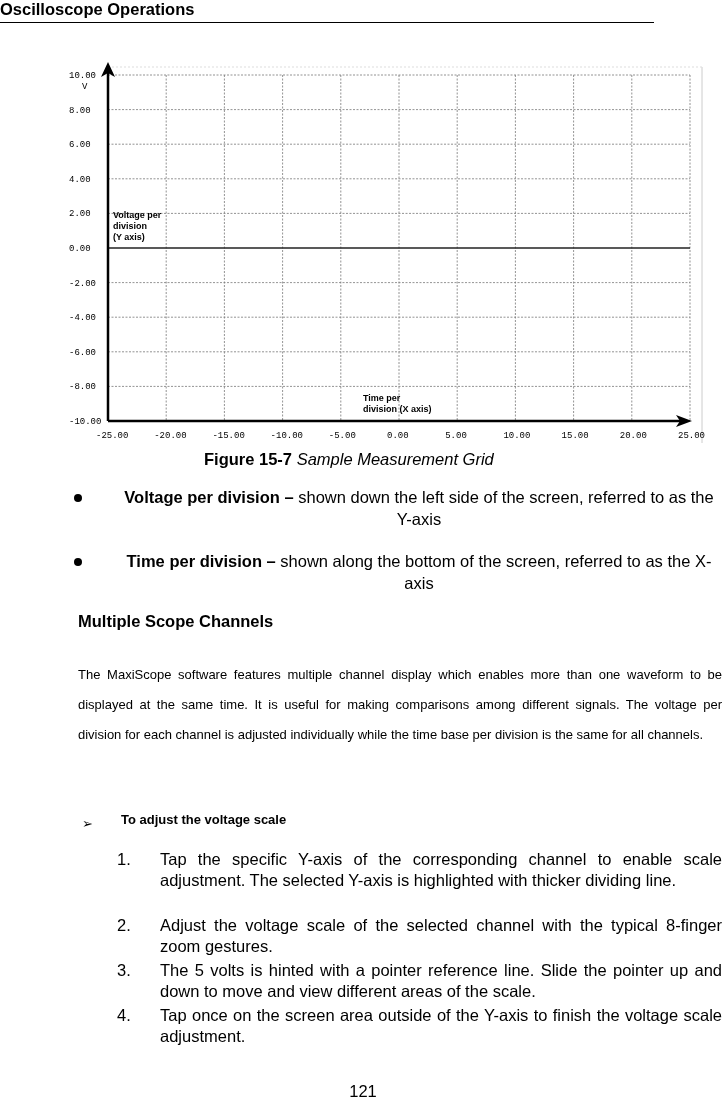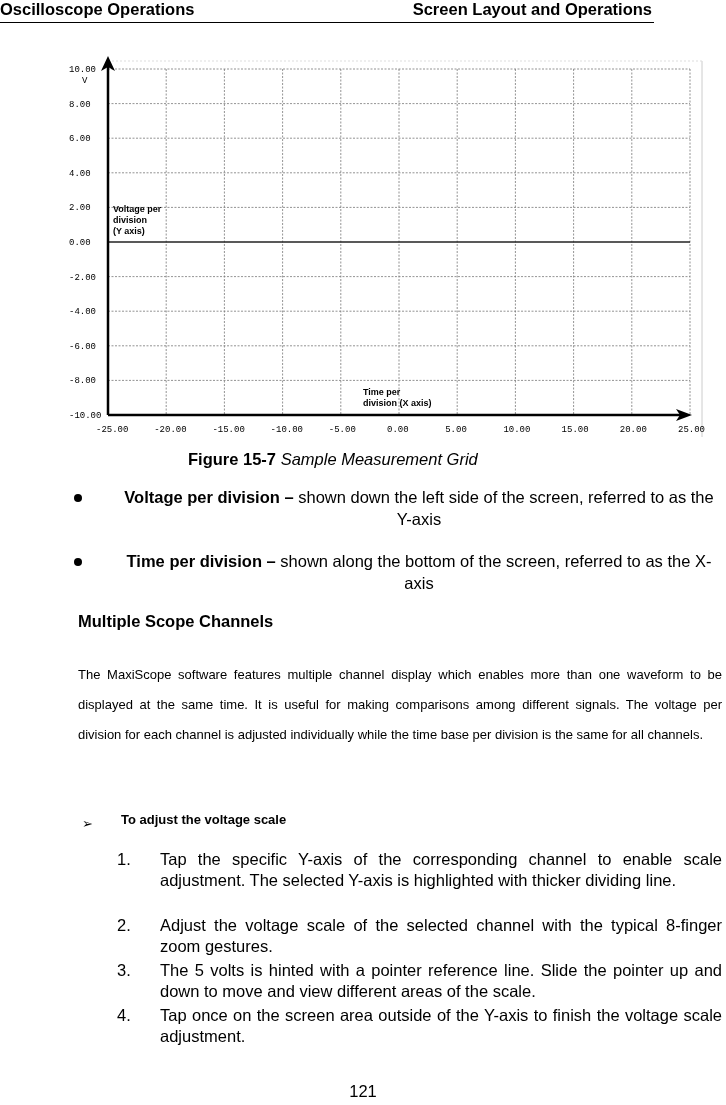--- a/index.html
+++ b/index.html
@@ -2,42 +2,41 @@
 <html><head>
 <meta charset="utf-8">
 <style>
   html, body { margin:0; padding:0; background:#fff; }
   body { width:726px; height:1105px; position:relative; overflow:hidden;
          font-family:"Liberation Sans", sans-serif; color:#000; }
   .hdr { position:absolute; top:0; left:0; width:654px; height:22px; border-bottom:1.5px solid #000; }
   .hdr span { position:absolute; top:0; font-weight:bold; font-size:16.5px; }
   .hdr .l { left:0; }
   .hdr .r { right:2px; }
-  .fig { position:absolute; left:62px; top:56px; width:650px; height:385px; }
+  .fig { position:absolute; left:62px; top:62px; width:650px; height:385px; }
   .fig svg { position:absolute; left:0; top:0; }
-  .cap-wrap { position:absolute; top:450px; left:188px; font-size:16.5px; }
+  .cap-wrap { position:absolute; top:450px; left:204px; font-size:16.5px; }
   .bullet { position:absolute; left:116px; width:606px; font-size:16.5px; line-height:22px; text-align:center; }
   .bullet .dot { position:absolute; left:-42px; top:8px; width:8px; height:8px; background:#000; border-radius:50%; }
   .bullet b { font-weight:bold; }
   .sec { position:absolute; left:78px; top:612px; font-weight:bold; font-size:16.5px; }
   .para { position:absolute; left:78px; top:660px; width:644px; font-size:13px; line-height:30px; text-align:justify; text-align-last:left; }
   .proc { position:absolute; left:121px; top:812px; font-weight:bold; font-size:13px; }
   .arrowhd { position:absolute; left:82px; top:816px; font-size:13px; }
   .step { position:absolute; left:160px; width:562px; font-size:16.5px; line-height:21px; text-align:justify; text-align-last:left; }
   .step .num { position:absolute; left:-43px; top:0; }
   .pageno { position:absolute; top:1082px; left:0; width:726px; text-align:center; font-size:16.5px; }
   .lbl { font-family:"Liberation Sans", sans-serif; font-size:9px; font-weight:bold; fill:#000; }
   .tick { font-family:"Liberation Mono", monospace; font-size:9px; fill:#000; }
 </style>
 </head>
 <body>
 
 <div class="hdr">
   <span class="l">Oscilloscope Operations</span>
-  <span class="r">Screen Layout and Operations</span>
 </div>
 
 <div class="fig">
   <svg id="grid-svg" width="650" height="385">
       <line x1="640" y1="5" x2="640" y2="381" stroke="#ccc" stroke-width="1"></line>
       <line x1="46" y1="5" x2="640" y2="5" stroke="#ddd" stroke-width="1" stroke-dasharray="2,2"></line>
       <line x1="104.2" y1="13" x2="104.2" y2="359" stroke="#777" stroke-width="0.8" stroke-dasharray="2,1.5"></line>
       <line x1="162.4" y1="13" x2="162.4" y2="359" stroke="#777" stroke-width="0.8" stroke-dasharray="2,1.5"></line>
       <line x1="220.6" y1="13" x2="220.6" y2="359" stroke="#777" stroke-width="0.8" stroke-dasharray="2,1.5"></line>
       <line x1="278.8" y1="13" x2="278.8" y2="359" stroke="#777" stroke-width="0.8" stroke-dasharray="2,1.5"></line>

